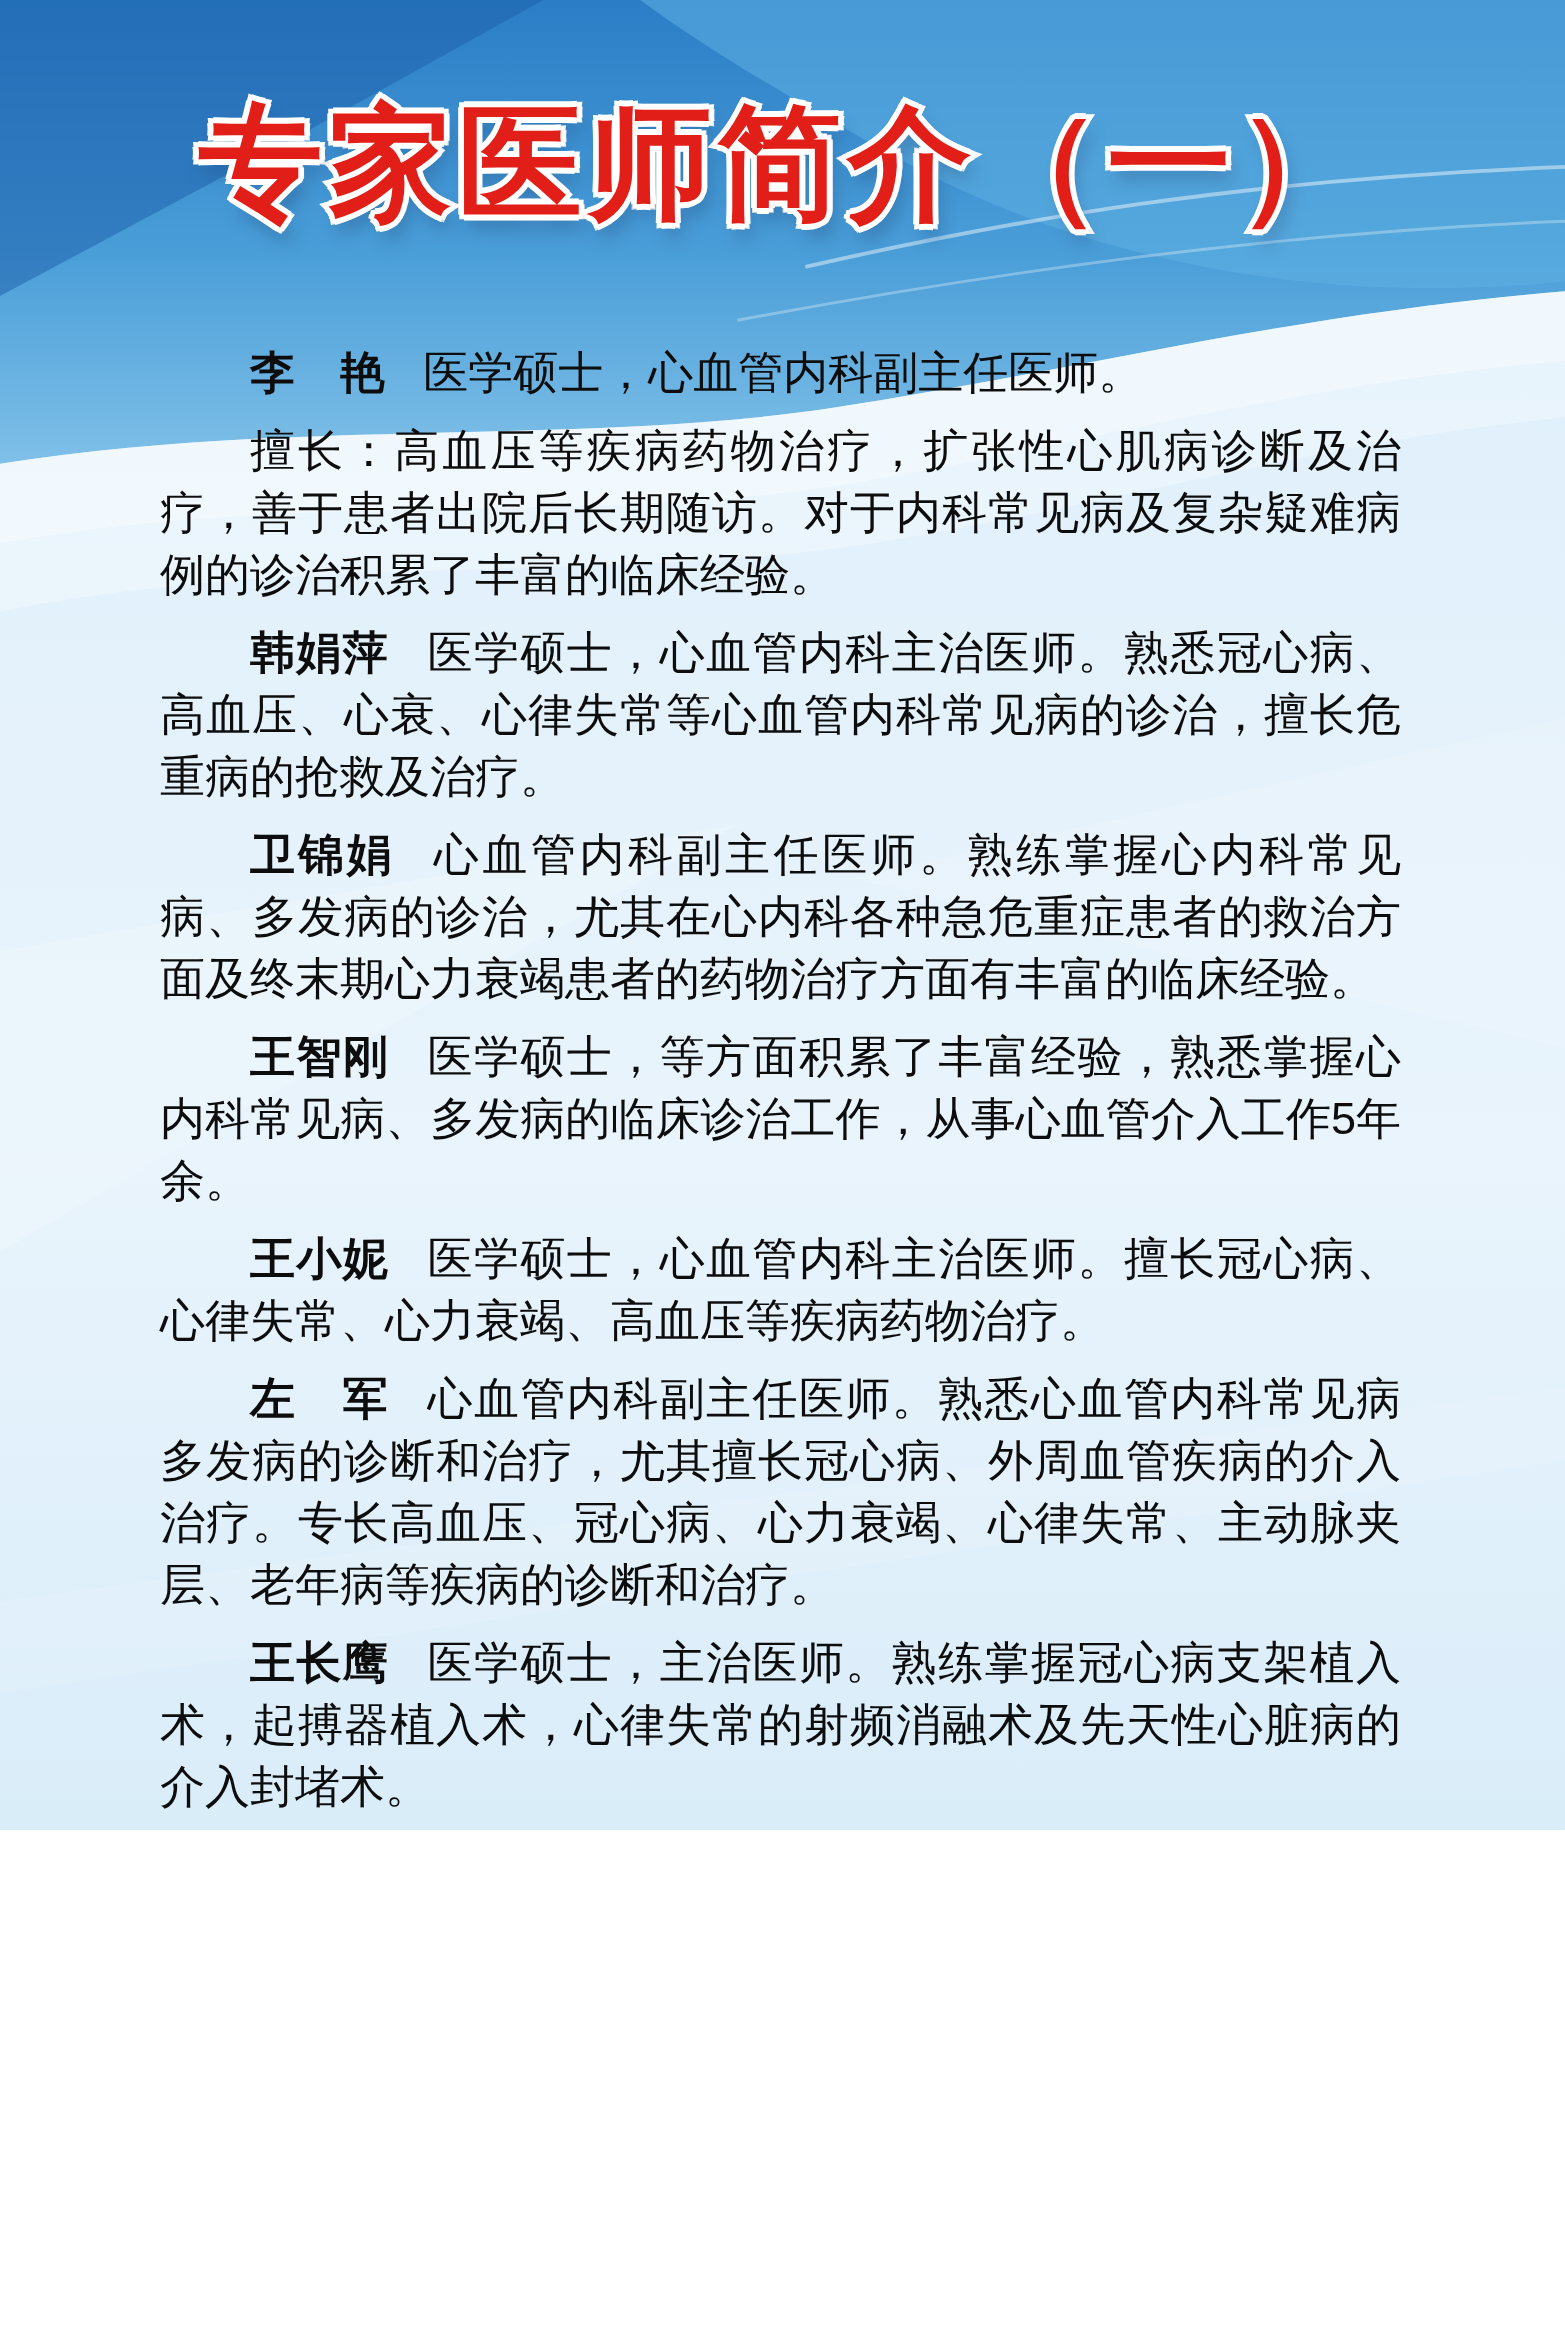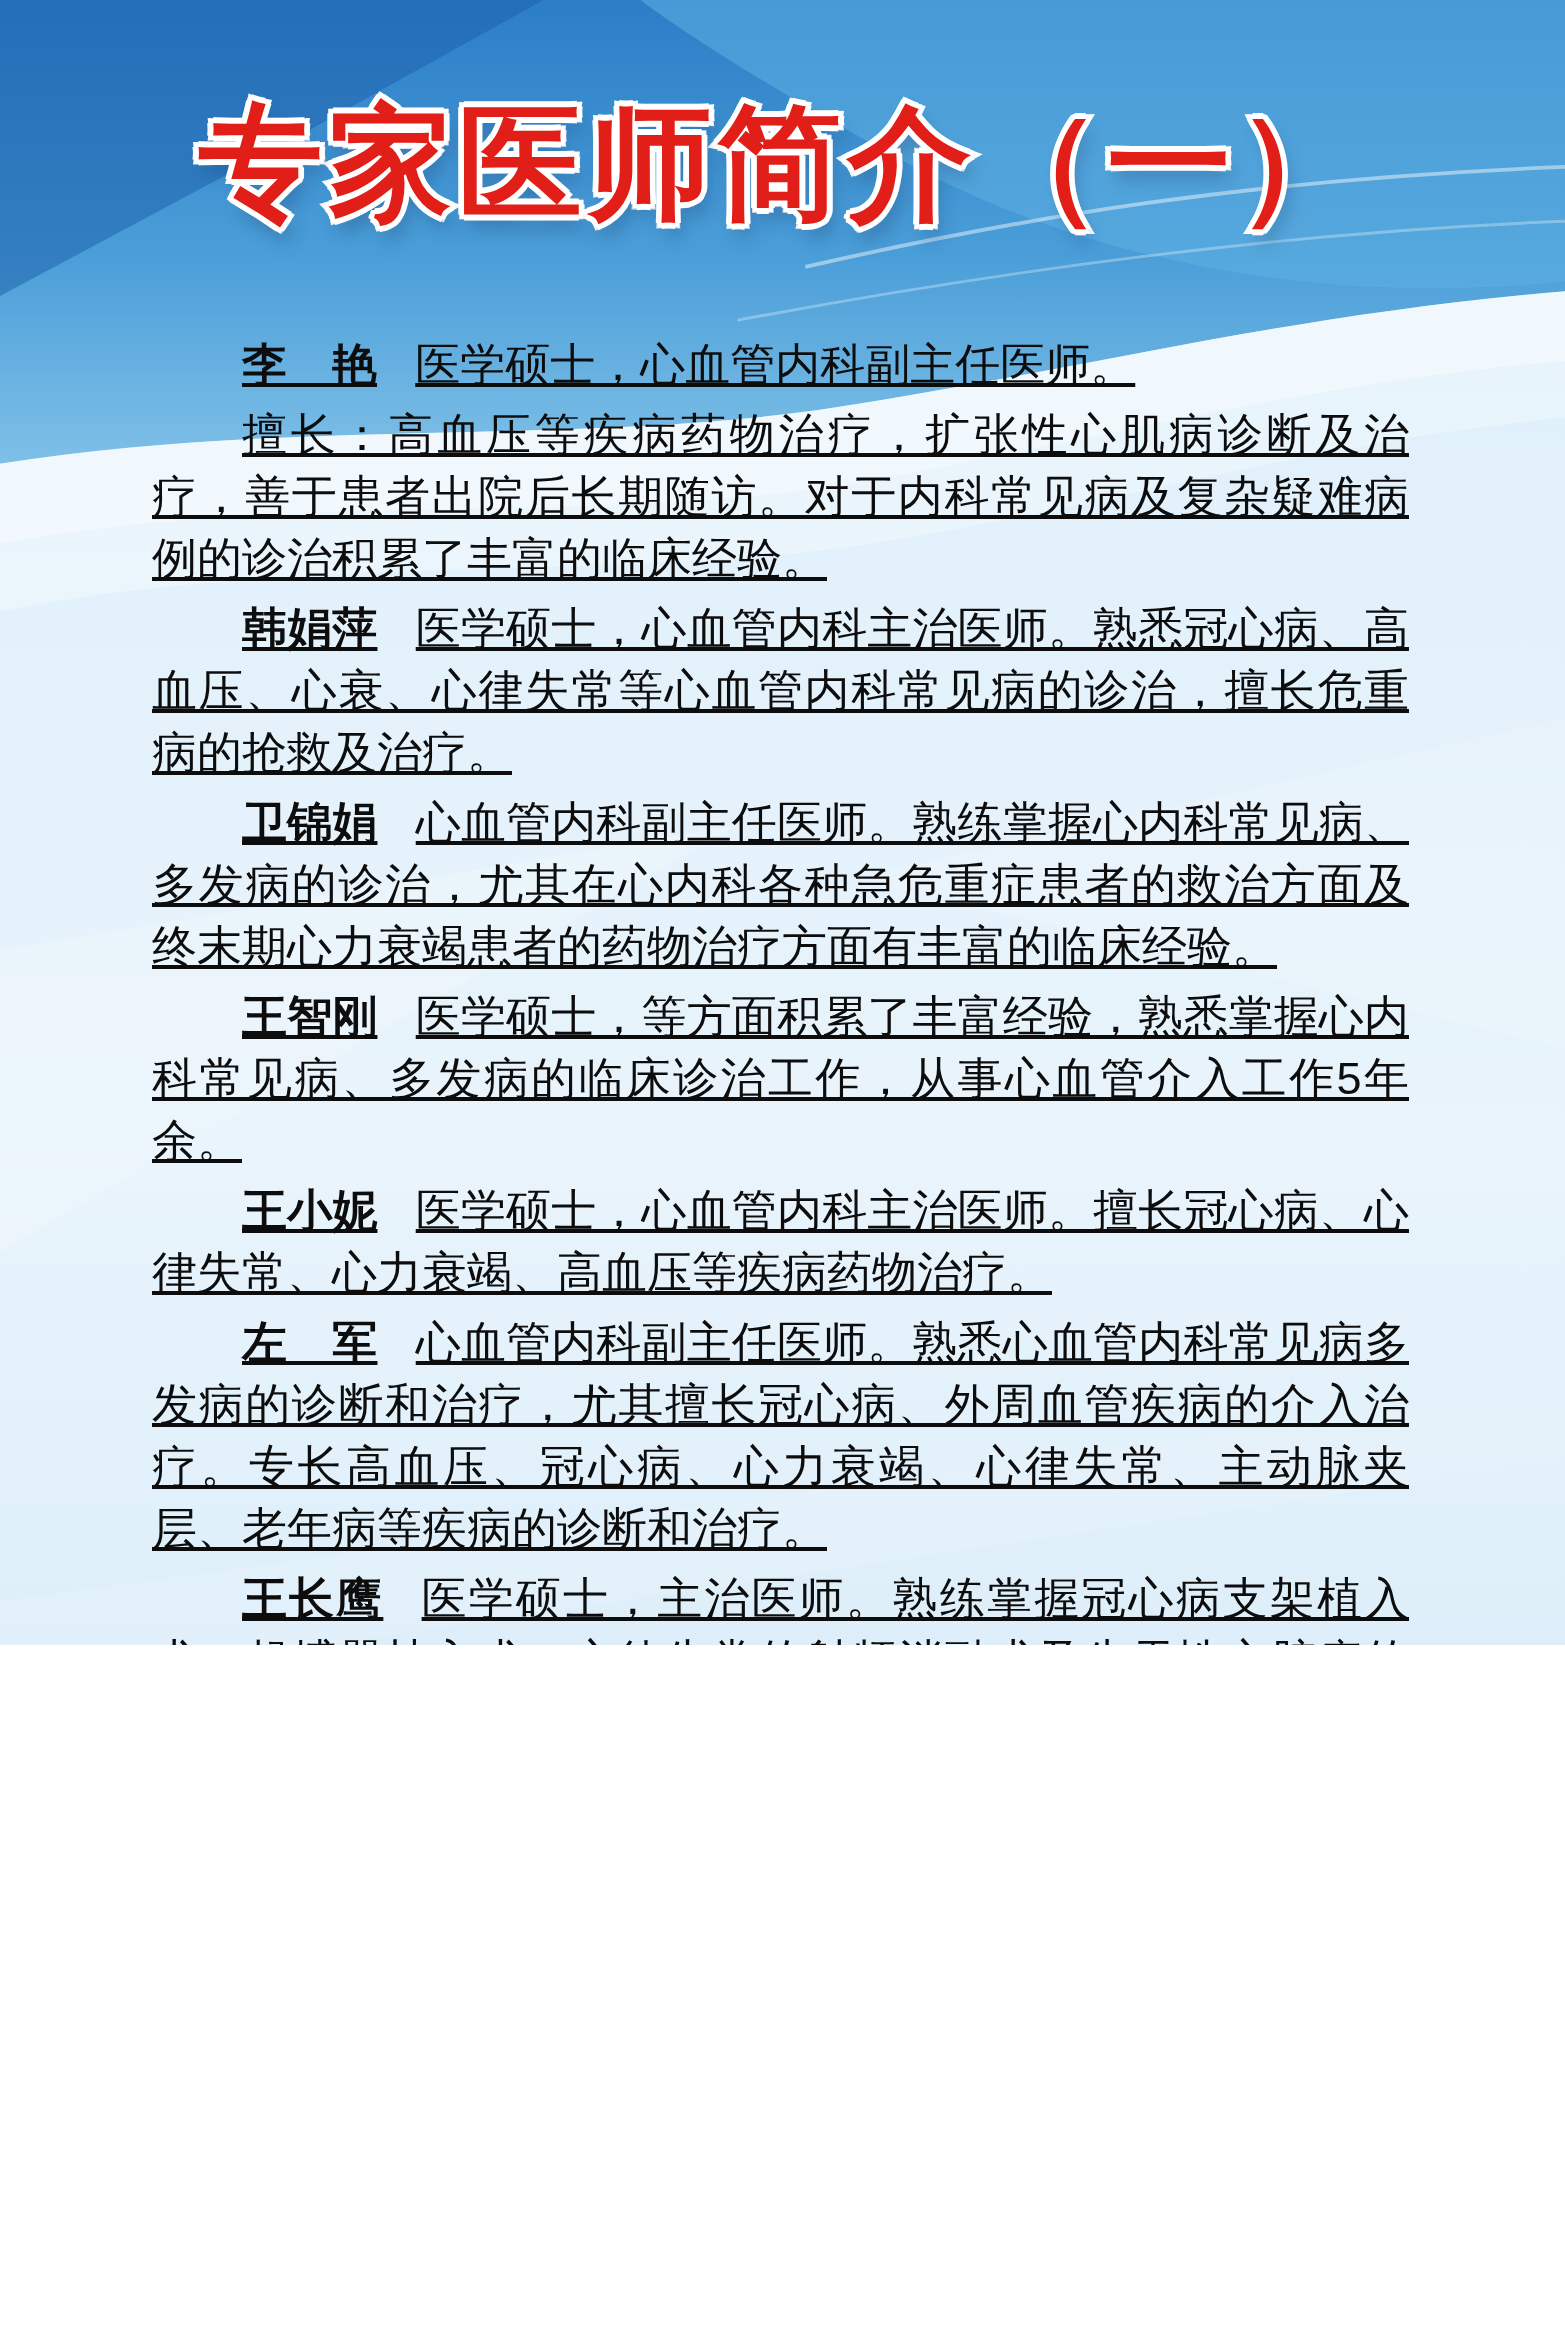--- a/index.html
+++ b/index.html
@@ -1,17 +1,17 @@
 <!DOCTYPE html>
 <html><head>
 <meta charset="utf-8">
 <style>
   html,body{margin:0;padding:0;}
   body{width:1565px;height:2329px;font-family:"Liberation Sans","DejaVu Sans",sans-serif;}
-  .poster{position:relative;width:1565px;height:1645px;overflow:hidden;background:#bef264;}
+  .poster{position:relative;width:1565px;height:1830px;overflow:hidden;background:#bef264;}
   .bg{position:absolute;left:0;top:0;width:1565px;height:2329px;display:block;}
 
   .title{
     position:absolute;left:0;top:85px;width:1565px;margin:0;
     text-align:center;
     font-family:"DejaVu Serif","Liberation Serif",serif;
     font-weight:bold;
     font-size:124px;line-height:1.25;
     color:#e11e17;
     letter-spacing:5.8px;
@@ -21,21 +21,21 @@
       -3.9px -3.9px 0 #fff, 3.9px -3.9px 0 #fff, -3.9px 3.9px 0 #fff, 3.9px 3.9px 0 #fff,
       -5.8px 0 0 #fff, 5.8px 0 0 #fff, 0 -5.8px 0 #fff, 0 5.8px 0 #fff,
       5.8px 13.6px 17.5px rgba(30,60,110,.35);
   }
 
   .content{
     position:absolute;left:144px;top:326px;width:1273px;
     font-size:45px;line-height:62px;color:#0d0d0d;
     text-align:justify;text-justify:inter-ideograph;
   }
-  .content p{margin:8px;text-indent:2em;text-decoration:underline;}
+  .content p{margin:16px;text-indent:2em;}
   .dname{font-weight:700;margin-right:.85em;}
 
   .footer{position:absolute;left:0;top:2057px;width:1565px;height:272px;}
 </style>
 </head>
 <body>
 
 <div class="poster">
 
   <svg class="bg" viewBox="0 0 1613 2400" preserveAspectRatio="none" aria-hidden="true">

